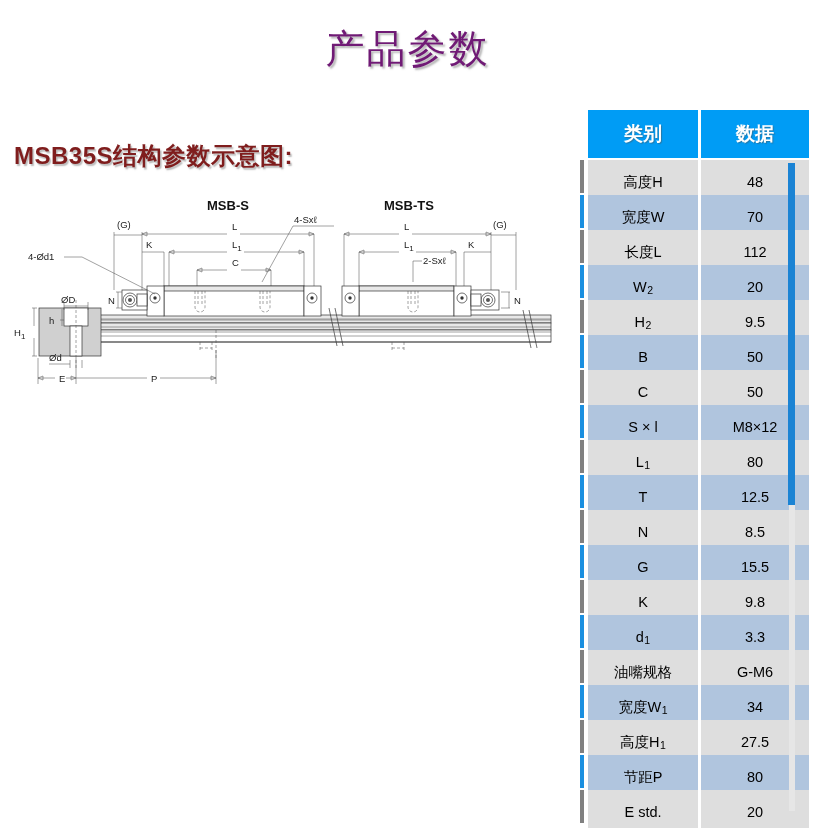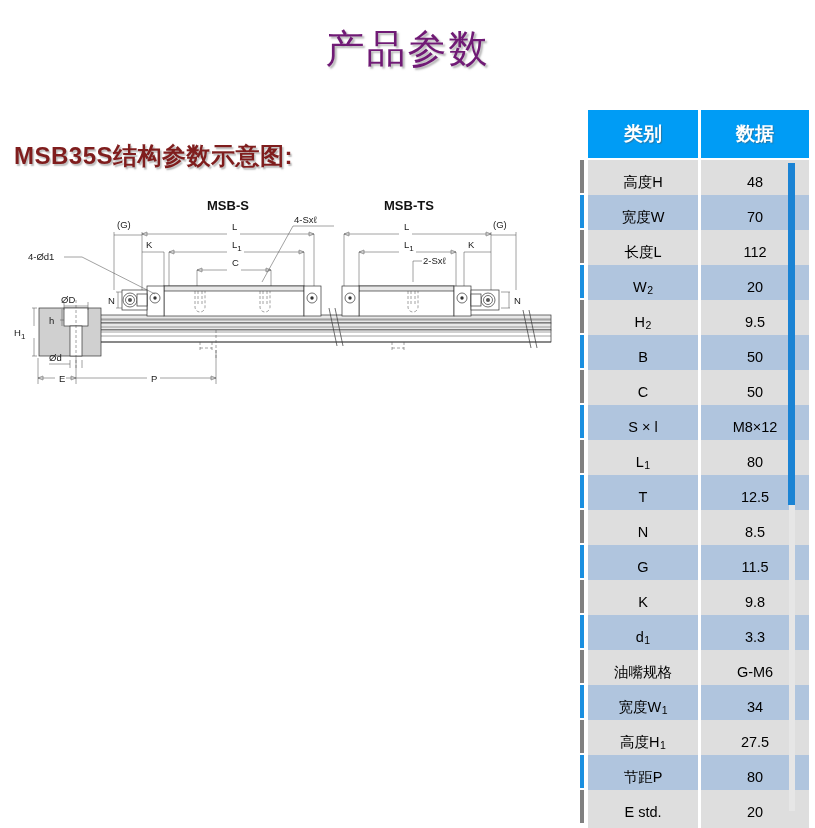--- a/index.html
+++ b/index.html
@@ -410,21 +410,21 @@
           <div class="cell val">12.5</div>
         </div>
         <div class="trow odd">
           <div class="accent"></div>
           <div class="cell cat">N</div>
           <div class="cell val">8.5</div>
         </div>
         <div class="trow even">
           <div class="accent"></div>
           <div class="cell cat">G</div>
-          <div class="cell val">11.5</div>
+          <div class="cell val">15.5</div>
         </div>
         <div class="trow odd">
           <div class="accent"></div>
           <div class="cell cat">K</div>
           <div class="cell val">9.8</div>
         </div>
         <div class="trow even">
           <div class="accent"></div>
           <div class="cell cat">d<sub>1</sub></div>
           <div class="cell val">3.3</div>

